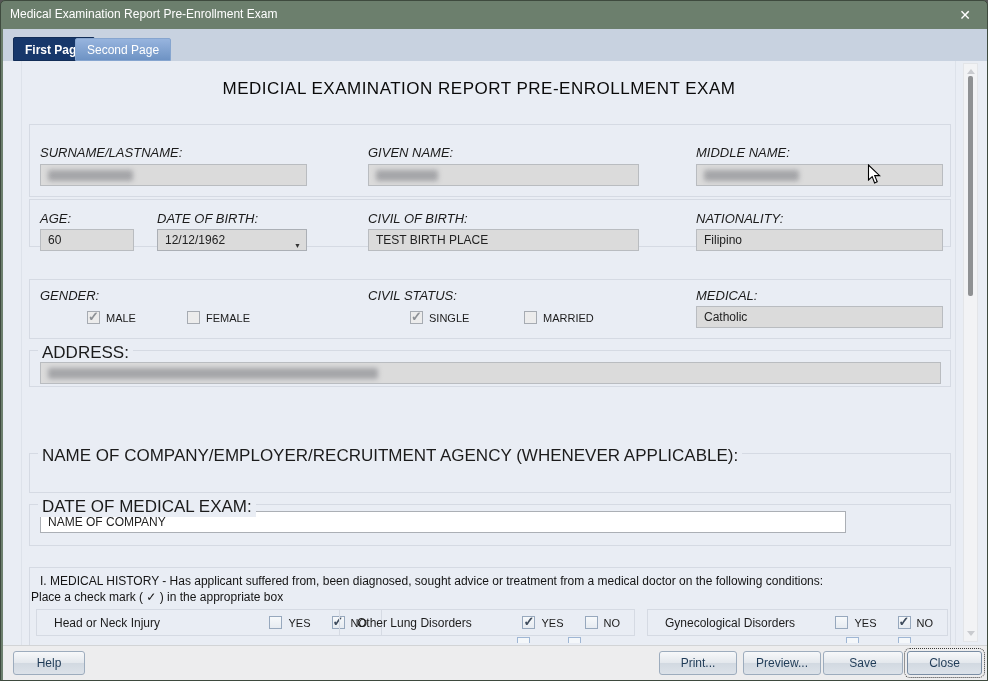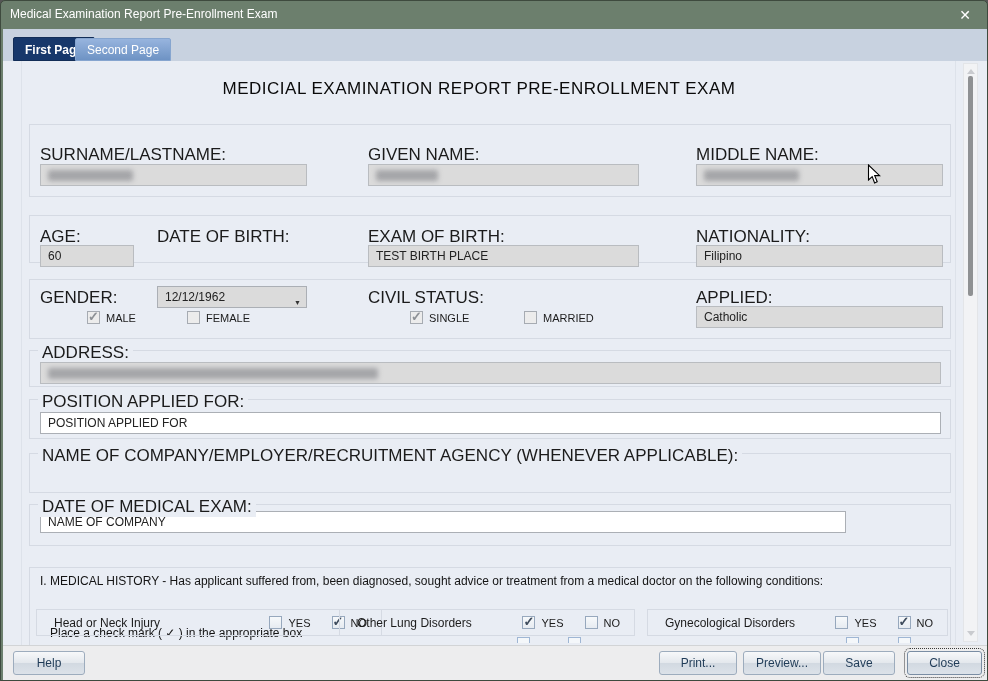--- a/index.html
+++ b/index.html
@@ -23,30 +23,30 @@
   
   .content{ position:absolute; left:2px; top:60px; width:984px; height:584px;
             background:#E9EDF4; overflow:hidden; }
   .panel-edge{ position:absolute; top:0; width:1px; height:584px; background:#DDE2EA; }
   .form-title{ position:absolute; left:0; top:18px; width:952px; text-align:center;
                font-size:17px; letter-spacing:.5px; color:#0A0A0A; }
   
   .gb{ position:absolute; left:26px; width:922px; border:1px solid #D5DAE3; }
   .gb .legend{ position:absolute; top:-8px; left:8px; background:#E9EDF4;
                padding:0 4px; font-size:17px; color:#1B1B1B; }
-  .lbl{ position:absolute; font-size:17px; color:#1B1B1B; white-space:nowrap; }
+  .lbl{ position:absolute; font-size:13px; color:#1B1B1B; white-space:nowrap;font-style:italic; }
   .input{ position:absolute; height:22px; line-height:20px; font-size:12px; color:#222;
           padding:0 7px; border:1px solid #ABAFB5; background:#FFFFFF; overflow:hidden; white-space:nowrap; }
   .input.dis{ background:#DBDBDB; border-color:#B9BCC0; }
   .blur{ position:relative; top:5px; height:11px; border-radius:2px;
          background:#97989C; filter:blur(2.4px); opacity:.8; }
   .w85{width:85px;} .w62{width:62px;} .w95{width:95px;} .w330{width:330px;}
   
   .combo{ position:absolute; height:22px; border:1px solid #ABAFB5; background:#DBDBDB;
-          font-size:12px; color:#222; line-height:20px;margin-top:41px; }
+          font-size:12px; color:#222; line-height:20px; }
   .combo .val{ position:absolute; left:7px; top:0; }
   .combo .arr{ position:absolute; right:5px; top:6px; font-size:7px; color:#333; }
   .combo.white{ background:#FFFFFF; }
   .combo .btn{ position:absolute; right:0; top:0; width:19px; height:20px;
                background:linear-gradient(#D9E4F2,#B9CBE2); border-left:1px solid #AAB8CC; text-align:center; }
   .combo .btn .arr2{ font-size:7px; color:#6B7888; position:relative; top:-5px; }
   
   .cbrow{ position:absolute; display:flex; align-items:center; gap:6px; }
   .cb{ width:13px; height:13px; border:1px solid #97A8BD; display:inline-block; position:relative;
        background:linear-gradient(#F7F9FB,#E6EBF1); flex:0 0 13px; }
@@ -112,29 +112,29 @@
       <div class="lbl" style="left:338px;top:20px;">GIVEN NAME:</div>
       <div class="input dis" style="left:338px;top:39px;width:271px;">
         <div class="blur w62"></div>
       </div>
       <div class="lbl" style="left:666px;top:20px;">MIDDLE NAME:</div>
       <div class="input dis" style="left:666px;top:39px;width:247px;">
         <div class="blur w95"></div>
       </div>
     </div>
 
-    <div class="gb" style="top:154px;height:48px;">
+    <div class="gb" style="top:138px;height:48px;">
       <div class="lbl" style="left:10px;top:11px;">AGE:</div>
       <div class="input dis" style="left:10px;top:29px;width:94px;">60</div>
       <div class="lbl" style="left:127px;top:11px;">DATE OF BIRTH:</div>
       <div class="combo" style="left:127px;top:29px;width:150px;">
         <span class="val">12/12/1962</span>
         <span class="arr">▼</span>
       </div>
-      <div class="lbl" style="left:338px;top:11px;">EXAM OF BIRTH:</div>
+      <div class="lbl" style="left:338px;top:11px;">CIVIL OF BIRTH:</div>
       <div class="input dis" style="left:338px;top:29px;width:271px;">TEST BIRTH PLACE</div>
       <div class="lbl" style="left:666px;top:11px;">NATIONALITY:</div>
       <div class="input dis" style="left:666px;top:29px;width:247px;">Filipino</div>
     </div>
 
     <div class="gb" style="top:218px;height:60px;">
       <div class="lbl" style="left:10px;top:8px;">GENDER:</div>
       <div class="cbrow" style="left:57px;top:31px;align-items:flex-end;">
         <span class="cb dis checked"></span>
         <span class="cb-lbl">MALE</span>
@@ -145,48 +145,44 @@
       </div>
       <div class="lbl" style="left:338px;top:8px;">CIVIL STATUS:</div>
       <div class="cbrow" style="left:380px;top:31px;">
         <span class="cb dis checked"></span>
         <span class="cb-lbl">SINGLE</span>
       </div>
       <div class="cbrow" style="left:494px;top:31px;">
         <span class="cb dis"></span>
         <span class="cb-lbl">MARRIED</span>
       </div>
-      <div class="lbl" style="left:666px;top:8px;">APPLIED:</div>
+      <div class="lbl" style="left:666px;top:8px;">MEDICAL:</div>
       <div class="input dis" style="left:666px;top:26px;width:247px;">Catholic</div>
     </div>
 
     <div class="gb" style="top:289px;height:37px;">
       <div class="legend">ADDRESS:</div>
       <div class="input dis" style="left:10px;top:11px;width:901px;">
         <div class="blur w330"></div>
       </div>
     </div>
 
-    <div class="gb" style="top:338px;height:40px;">
-      <div class="legend">POSITION APPLIED FOR:</div>
-      <div class="input" style="left:10px;top:12px;width:901px;">POSITION APPLIED FOR</div>
-    </div>
 
     <div class="gb" style="top:392px;height:40px;">
       <div class="legend">NAME OF COMPANY/EMPLOYER/RECRUITMENT AGENCY (WHENEVER APPLICABLE):</div>
       <div class="input" style="left:10px;top:13px;width:806px;margin-top:44px;">NAME OF COMPANY</div>
     </div>
 
     <div class="gb" style="top:443px;height:42px;">
       <div class="legend">DATE OF MEDICAL EXAM:</div>
     </div>
 
     <div class="gb" style="top:506px;height:85px;">
       <div class="mh-text" style="left:10px;top:6px;">I. MEDICAL HISTORY - Has applicant suffered from, been diagnosed, sought advice  or treatment from a medical doctor on the following conditions:</div>
-      <div class="mh-text" style="left:20px;top:22px;margin-top:36px;">Place a check mark ( ✓ ) in the appropriate box</div>
+      <div class="mh-text" style="left:1px;top:22px;">Place a check mark ( ✓ ) in the appropriate box</div>
 
       <div class="cond" style="left:6px;width:346px;">
         <span class="name">Head or Neck Injury</span>
         <span class="yn">
           <span class="cb"></span>
           <span class="cb-lbl">YES</span>
           <span class="gap"></span>
           <span class="cb checked"></span>
           <span class="cb-lbl">NO</span>
         </span>
@@ -228,17 +224,17 @@
 
     <svg class="cursor" width="15" height="21" viewBox="0 0 15 21">
       <path d="M1.5 1 L1.5 16 L5.2 12.6 L7.6 18.9 L10.2 17.8 L7.7 11.6 L12.6 11.6 Z" fill="#FFFFFF" stroke="#000000" stroke-width="1.1"></path>
     </svg>
   </div>
 
   <div class="buttonbar">
     <div class="btn-std" style="left:10px;width:72px;">Help</div>
     <div class="btn-std" style="left:656px;width:78px;">Print...</div>
     <div class="btn-std" style="left:740px;width:78px;">Preview...</div>
-    <div class="btn-std" style="left:820px;width:72px;">Save</div>
+    <div class="btn-std" style="left:820px;width:80px;">Save</div>
     <div class="btn-std focus" style="left:904px;width:75px;">Close</div>
   </div>
 
 </div>
 
 </body></html>

